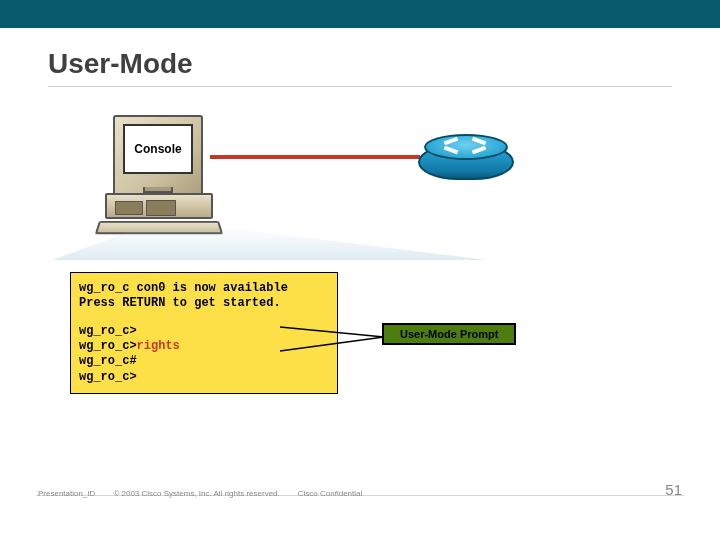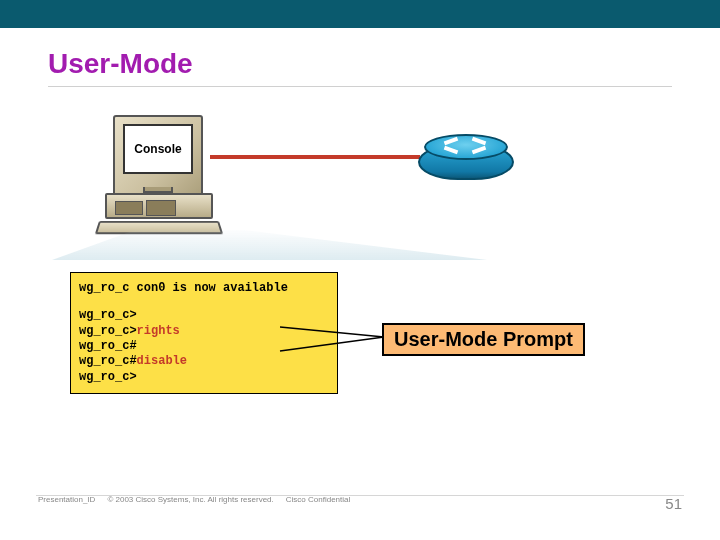--- a/index.html
+++ b/index.html
@@ -17,21 +17,21 @@
     width: 720px;
     height: 28px;
     background: #0a5a6e;
   }
   .title {
     position: absolute;
     top: 48px;
     left: 48px;
     font-size: 28px;
     font-weight: bold;
-    color: #a21caf;
+    color: #404040;
   }
   .underline {
     position: absolute;
     top: 86px;
     left: 48px;
     width: 624px;
     height: 1px;
     background: #d0d0d0;
   }
   
@@ -183,49 +183,49 @@
     color: #000;
     font-weight: bold;
   }
   .terminal .gap { height: 12px; }
   .cmd { color: #c43a2a; }
   
   .callout {
     position: absolute;
     top: 323px;
     left: 382px;
-    background: #fdba74;
+    background: #4d7c0f;
     border: 2px solid #000;
-    padding: 3px 10px;
-    font-size: 20px;
+    padding: 3px 16px;
+    font-size: 11px;
     font-weight: bold;
     font-family: Arial, sans-serif;
     z-index: 3;
   }
   
   .clines {
     position: absolute;
     top: 327px;
     left: 280px;
     width: 120px;
     height: 24px;
     z-index: 2;
   }
   .clines svg { overflow: visible; }
   
   .footer {
     position: absolute;
-    bottom: 28px;
+    bottom: 42px;
     left: 38px;
     right: 38px;
     font-size: 8px;
     color: #888;
     display: flex;
-    gap: 12px;
-    align-items: flex-start;
+    gap: 18px;
+    align-items: flex-end;
   }
   .footer .pg {
     margin-left: auto;
     font-size: 15px;
     color: #888;
   }
   .footer-line {
     position: absolute;
     bottom: 44px;
     left: 36px;
@@ -261,25 +261,25 @@
     <div class="arrow a2"></div>
     <div class="arrow a3"></div>
     <div class="arrow a4"></div>
   </div>
 </div>
 
 <div class="beam"></div>
 
 <div class="terminal">
   <div>wg_ro_c con0 is now available</div>
+  <div>Press RETURN to get started.</div>
   <div class="gap"></div>
   <div><span>wg_ro_c&gt;</span></div>
   <div><span>wg_ro_c&gt;</span><span class="cmd">rights</span></div>
   <div><span>wg_ro_c#</span></div>
-  <div><span>wg_ro_c#</span><span class="cmd">disable</span></div>
   <div><span>wg_ro_c&gt;</span></div>
 </div>
 
 <div class="clines">
   <svg width="120" height="30">
     <line x1="0" y1="0" x2="104" y2="10" stroke="#000" stroke-width="1.5"></line>
     <line x1="0" y1="24" x2="104" y2="10" stroke="#000" stroke-width="1.5"></line>
   </svg>
 </div>
 

